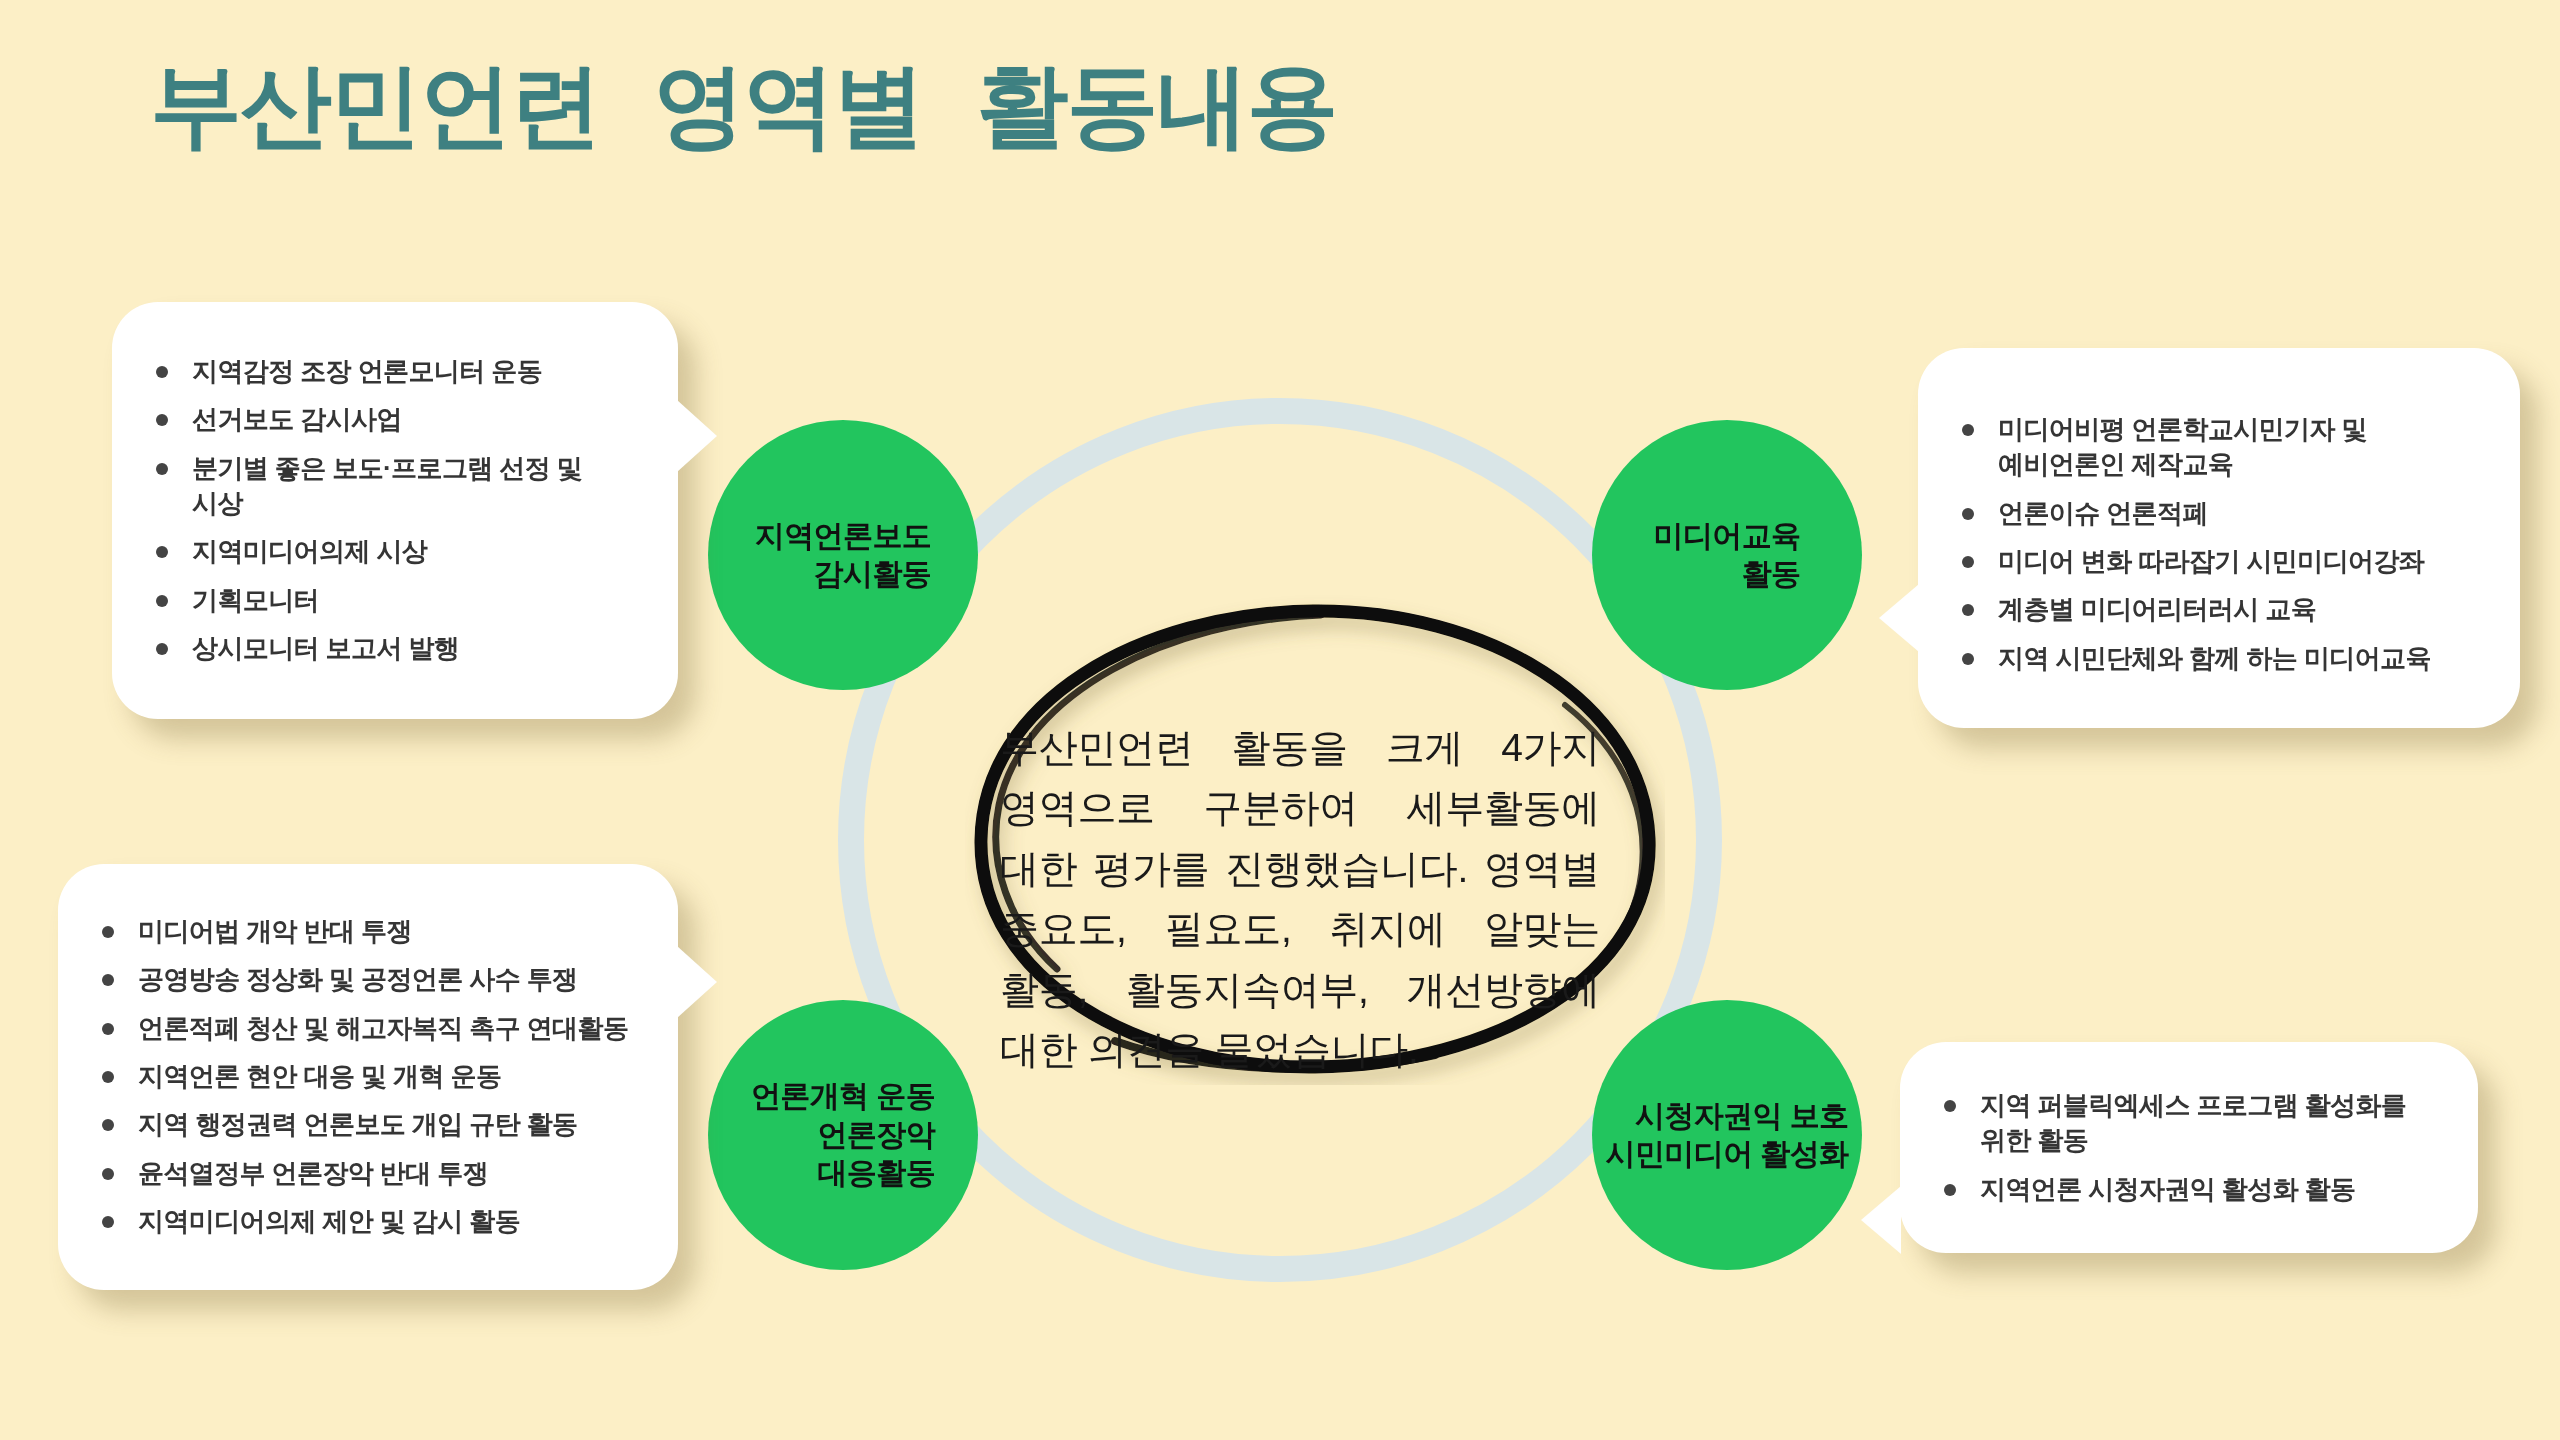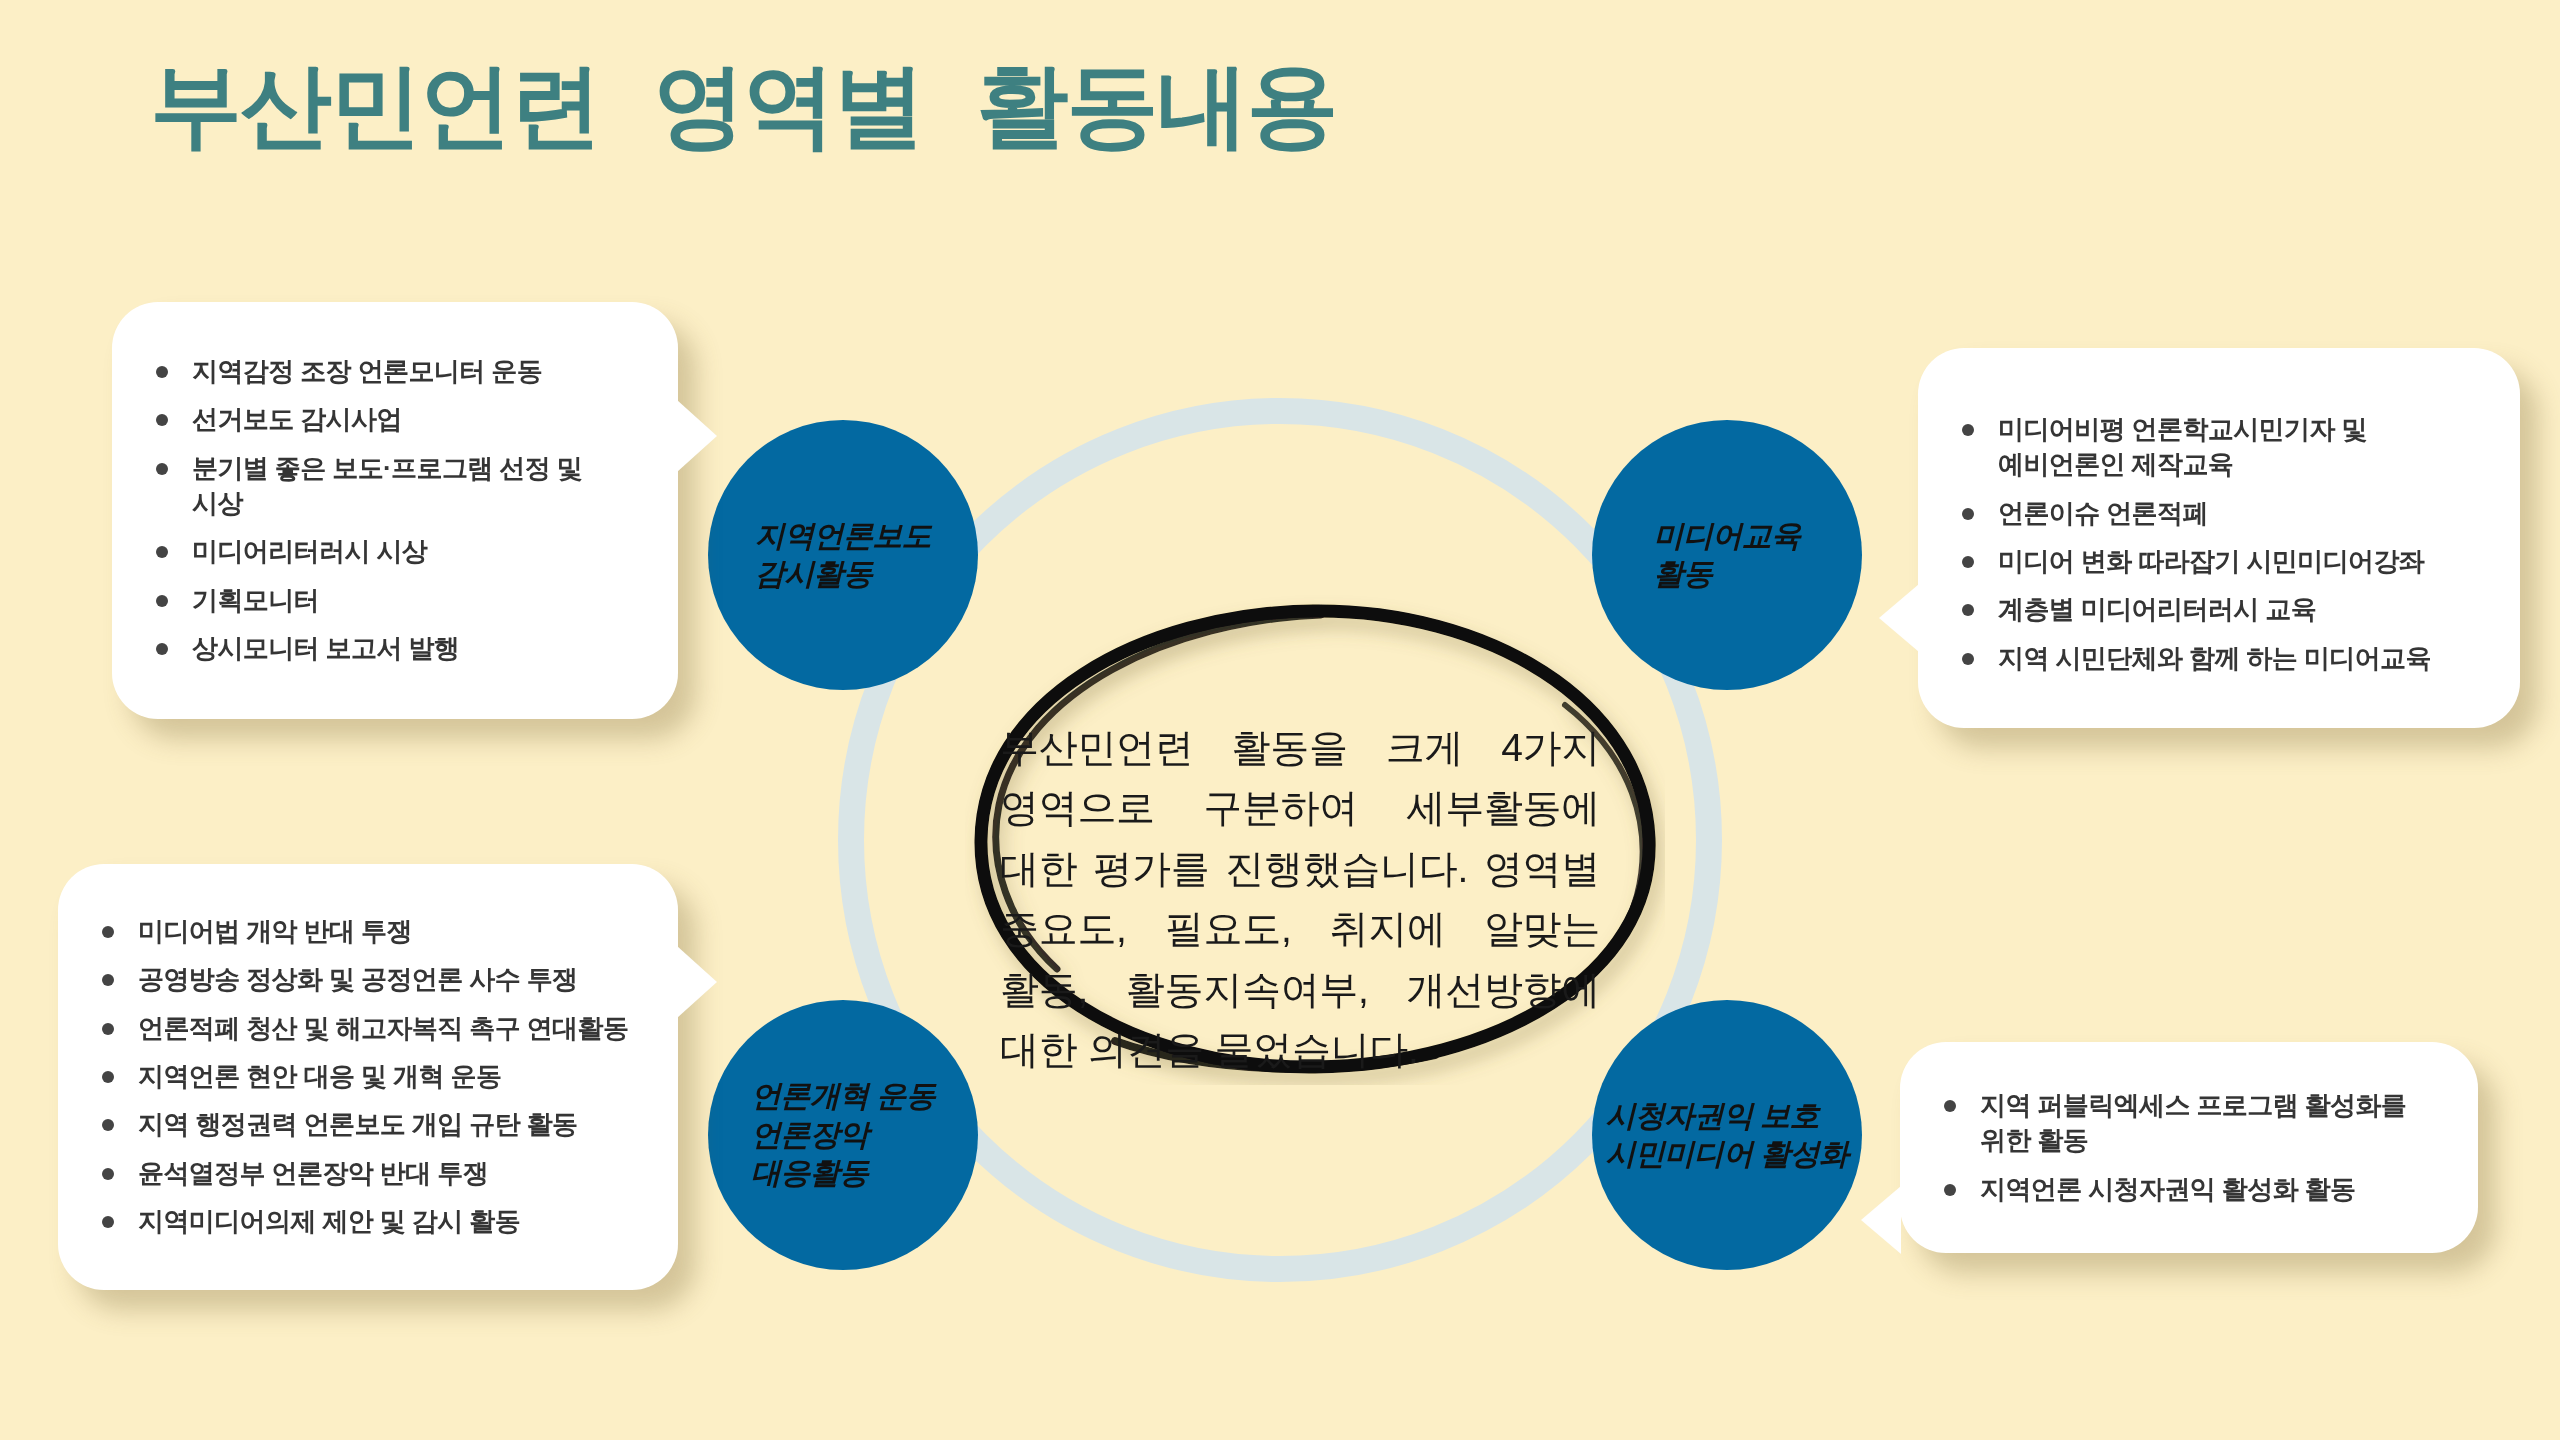--- a/index.html
+++ b/index.html
@@ -39,32 +39,31 @@
     height: 884px;
     border-radius: 50%;
     border: 26px solid #D9E5E7;
     box-sizing: border-box;
   }
 
   
   .node {
     position: absolute;
     border-radius: 50%;
-    background: #0369a1;
+    background: #22c55e;
     display: flex;
     align-items: center;
     justify-content: center;
-    text-align: left;
+    text-align: right;
     color: #111111;
     font-weight: 700;
     font-size: 30px;
     line-height: 1.28;
     letter-spacing: -0.6px;
     white-space: pre-line;
-    font-style: italic;
   }
   #node-1 { left: 708px;  top: 420px;  width: 270px; height: 270px; }
   #node-2 { left: 1592px; top: 420px;  width: 270px; height: 270px; }
   #node-3 { left: 708px;  top: 1000px; width: 270px; height: 270px; }
   #node-4 { left: 1592px; top: 1000px; width: 270px; height: 270px; }
 
   
   #center-oval {
     position: absolute;
     left: 965px;
@@ -192,21 +191,21 @@
 대응활동</div>
   <div class="node" id="node-4">시청자권익 보호
 시민미디어 활성화</div>
 
   <div class="callout" id="callout-1">
     <div class="tail tail-right"></div>
     <ul>
       <li><span class="bullet"></span><span>지역감정 조장 언론모니터 운동</span></li>
       <li><span class="bullet"></span><span>선거보도 감시사업</span></li>
       <li><span class="bullet"></span><span>분기별 좋은 보도·프로그램 선정 및 시상</span></li>
-      <li><span class="bullet"></span><span>미디어리터러시 시상</span></li>
+      <li><span class="bullet"></span><span>지역미디어의제 시상</span></li>
       <li><span class="bullet"></span><span>기획모니터</span></li>
       <li><span class="bullet"></span><span>상시모니터 보고서 발행</span></li>
     </ul>
   </div>
 
   <div class="callout" id="callout-2">
     <div class="tail tail-left"></div>
     <ul>
       <li><span class="bullet"></span><span>미디어비평 언론학교시민기자 및 예비언론인 제작교육</span></li>
       <li><span class="bullet"></span><span>언론이슈 언론적폐</span></li>

